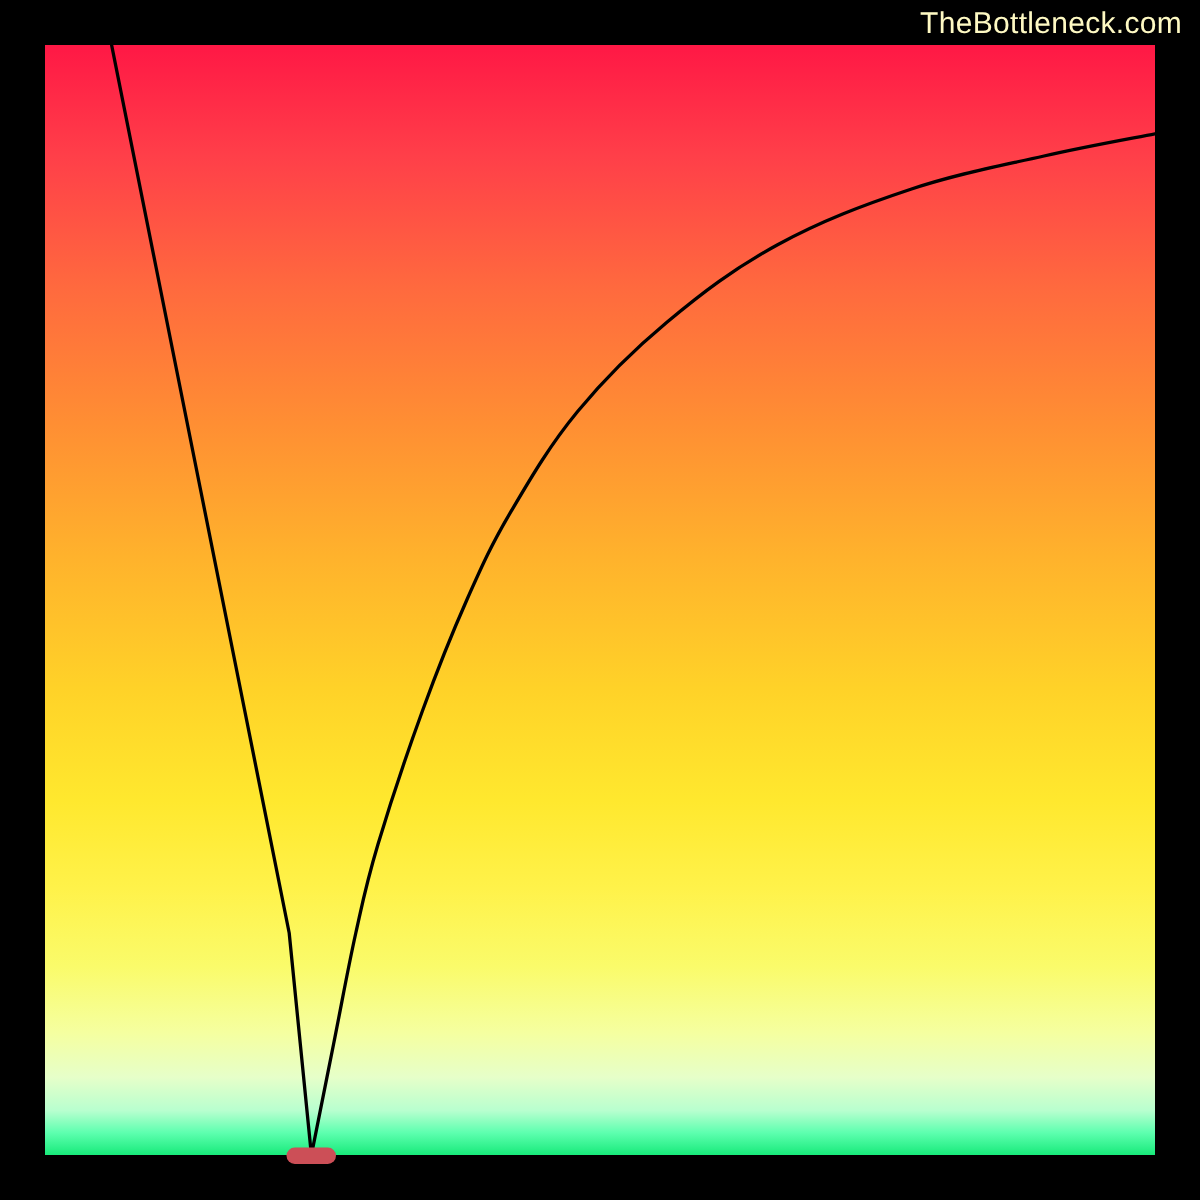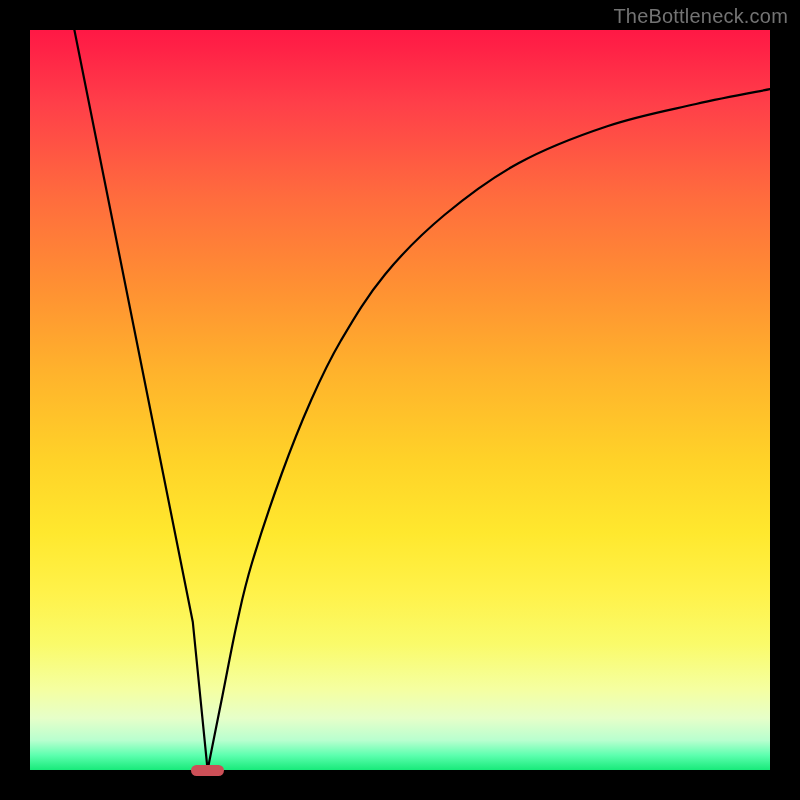--- a/index.html
+++ b/index.html
@@ -52,21 +52,21 @@
   .marker {
     position: absolute;
     background: #cc4f57;
     border-radius: 9px;
     height: 11px;
   }
   .watermark {
     position: absolute;
     top: 5px;
     right: 12px;
-    color: #737373;
+    color: #fef9c3;
     font-size: 20px;
     font-weight: 500;
     letter-spacing: 0.2px;
   }
 </style>
 </head>
 <body>
 
 <div class="frame">
   <div class="plot">

